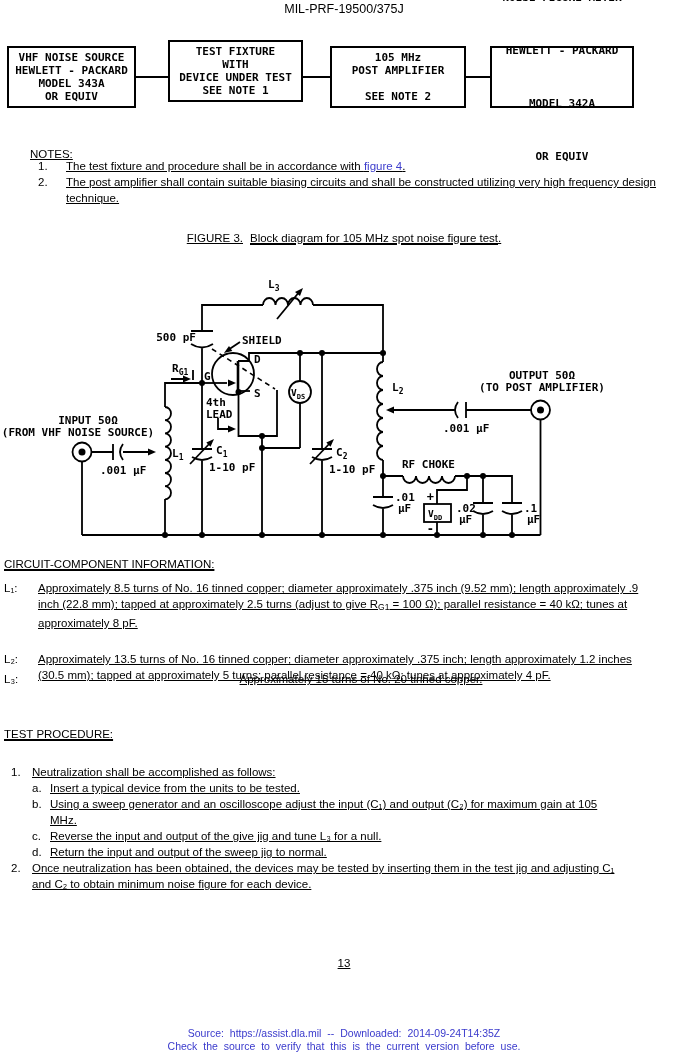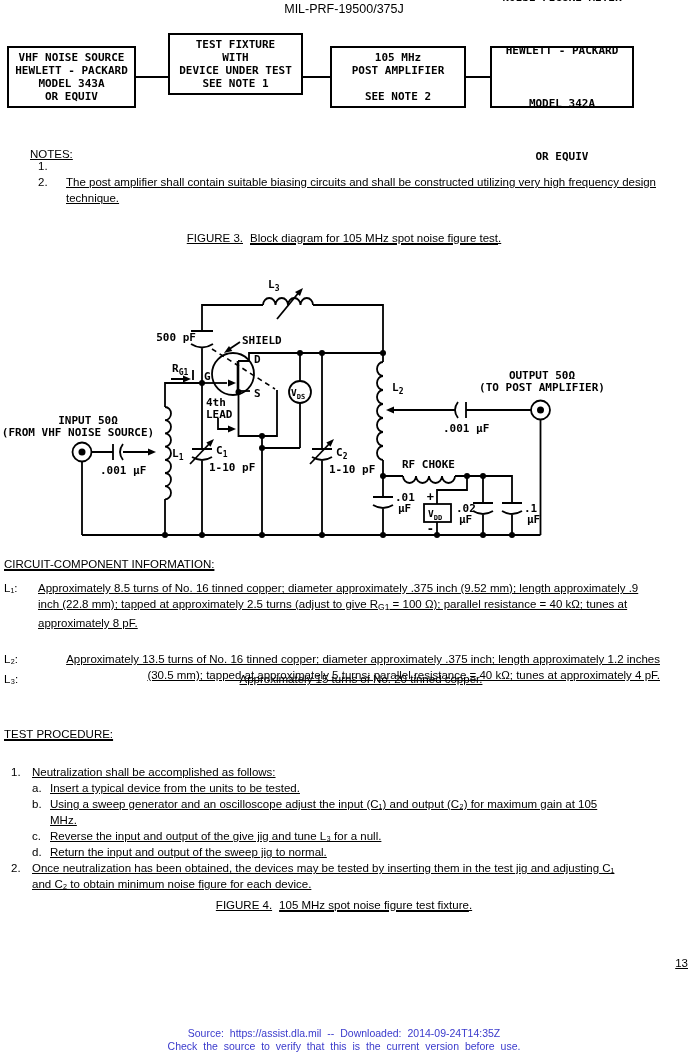--- a/index.html
+++ b/index.html
@@ -42,21 +42,21 @@
 
   <div class="abs center title">MIL-PRF-19500/375J</div>
 
   <div class="abs bbox" style="left:7px;top:46px;width:129px;">
     <div class="bline">VHF NOISE SOURCE</div>
     <div class="bline">HEWLETT - PACKARD</div>
     <div class="bline">MODEL 343A</div>
     <div class="bline">OR EQUIV</div>
   </div>
   <div class="abs hline" style="left:136px;width:32px;"></div>
-  <div class="abs bbox" style="left:168px;top:33px;width:135px;">
+  <div class="abs bbox" style="left:168px;top:40px;width:135px;">
     <div class="bline">TEST FIXTURE</div>
     <div class="bline">WITH</div>
     <div class="bline">DEVICE UNDER TEST</div>
     <div class="bline">SEE NOTE 1</div>
   </div>
   <div class="abs hline" style="left:303px;width:27px;"></div>
   <div class="abs bbox" style="left:330px;top:46px;width:136px;">
     <div class="bline">105 MHz</div>
     <div class="bline">POST AMPLIFIER</div>
     <div class="bline"></div>
@@ -66,20 +66,21 @@
   <div class="abs bbox" style="left:490px;top:46px;width:144px;gap:40px;">
     <div class="bline">NOISE FIGURE METER</div>
     <div class="bline">HEWLETT - PACKARD</div>
     <div class="bline">MODEL 342A</div>
     <div class="bline">OR EQUIV</div>
   </div>
 
   <div class="abs txt" style="left:30px;top:146px;">NOTES:</div>
   <div class="abs row txt" style="top:158px;">
     <span class="num" style="left:38px;">1.</span>
+    <div style="margin-left:66px;width:598px;"><span>The test fixture and procedure shall be in accordance with </span><span class="link">figure 4</span><span>.</span></div>
   </div>
   <div class="abs row txt" style="top:174px;">
     <span class="num" style="left:38px;">2.</span>
     <div style="margin-left:66px;width:598px;">The post amplifier shall contain suitable biasing circuits and shall be constructed utilizing very high frequency design technique.</div>
   </div>
 
   <div class="abs center txt" style="top:230px;">
     <span class="capgap">FIGURE 3.</span><span class="underl">Block diagram for 105 MHz spot noise figure test</span><span>.</span>
   </div>
 
@@ -199,21 +200,21 @@
     <text class="ct" x="459" y="523">μF</text>
     <text class="ct" x="524" y="512">.1</text>
     <text class="ct" x="527" y="523">μF</text>
   </svg>
 
   <div class="abs txt" style="left:4px;top:556px;"><span class="underl">CIRCUIT-COMPONENT INFORMATION:</span></div>
   <div class="abs row txt" style="top:580px;">
     <span class="num" style="left:4px;">L₁:</span>
     <div style="margin-left:38px;width:622px;"><span>Approximately 8.5 turns of No. 16 tinned copper; diameter approximately .375 inch (9.52 mm); length approximately .9 inch (22.8 mm); tapped at approximately 2.5 turns (adjust to give R</span><span style="font-size:8.5px;vertical-align:-2px;">G1</span><span> = 100 Ω); parallel resistance = 40 kΩ; tunes at approximately 8 pF.</span></div>
   </div>
-  <div class="abs row txt" style="top:651px;text-align:right;">
+  <div class="abs row txt" style="top:651px;">
     <span class="num" style="left:4px;">L₂:</span>
     <div style="margin-left:38px;width:622px;">Approximately 13.5 turns of No. 16 tinned copper; diameter approximately .375 inch; length approximately 1.2 inches (30.5 mm); tapped at approximately 5 turns; parallel resistance = 40 kΩ; tunes at approximately 4 pF.</div>
   </div>
   <div class="abs row txt" style="top:671px;padding-left:12px;">
     <span class="num" style="left:4px;">L₃:</span>
     <div style="margin-left:38px;width:622px;text-align:center;">Approximately 15 turns of No. 20 tinned copper.</div>
   </div>
 
   <div class="abs txt" style="left:4px;top:726px;"><span class="underl">TEST PROCEDURE:</span></div>
   <div class="abs row txt" style="top:764px;">
@@ -234,22 +235,19 @@
   </div>
   <div class="abs row txt" style="top:844px;">
     <span class="num" style="left:32px;">d.</span>
     <div style="margin-left:50px;width:580px;">Return the input and output of the sweep jig to normal.</div>
   </div>
   <div class="abs row txt" style="top:860px;">
     <span class="num" style="left:11px;">2.</span>
     <div style="margin-left:32px;width:600px;">Once neutralization has been obtained, the devices may be tested by inserting them in the test jig and adjusting C₁ and C₂ to obtain minimum noise figure for each device.</div>
   </div>
 
-  <div class="abs center txt" style="top:897px;">
-    <span class="capgap">FIGURE 4.</span><span class="underl">105 MHz spot noise figure test fixture</span><span>.</span>
-  </div>
-
-  <div class="abs center txt" style="top:955px;text-align:right;">13</div>
+
+  <div class="abs center txt" style="top:955px;">13</div>
 
   <div class="abs center footer" style="top:1027px;">Source: https://assist.dla.mil -- Downloaded: 2014-09-24T14:35Z</div>
   <div class="abs center footer" style="top:1040px;">Check the source to verify that this is the current version before use.</div>
 
 </div>
 
 </body></html>

